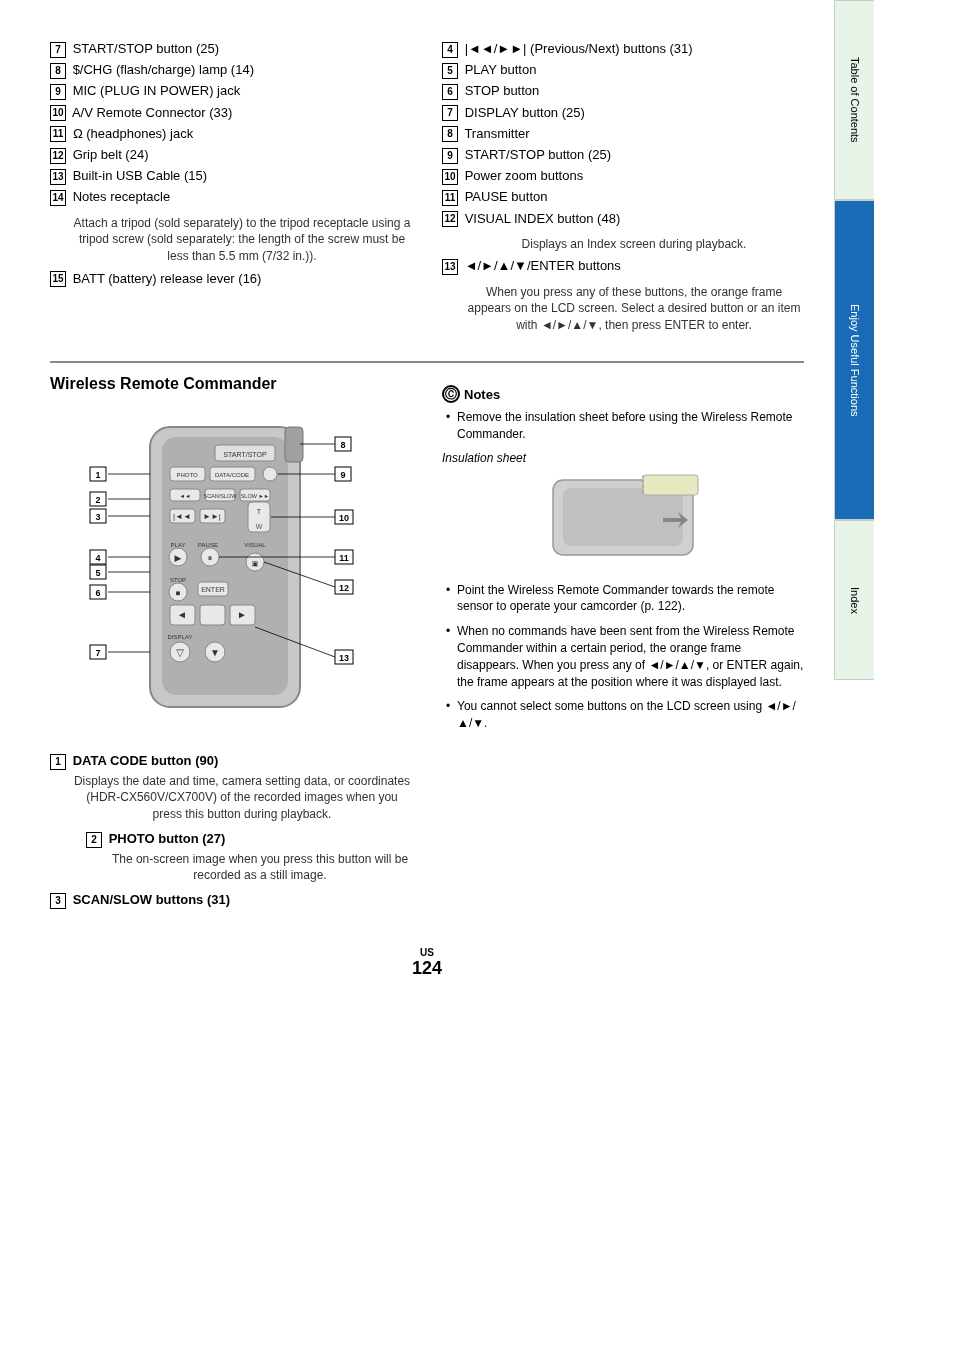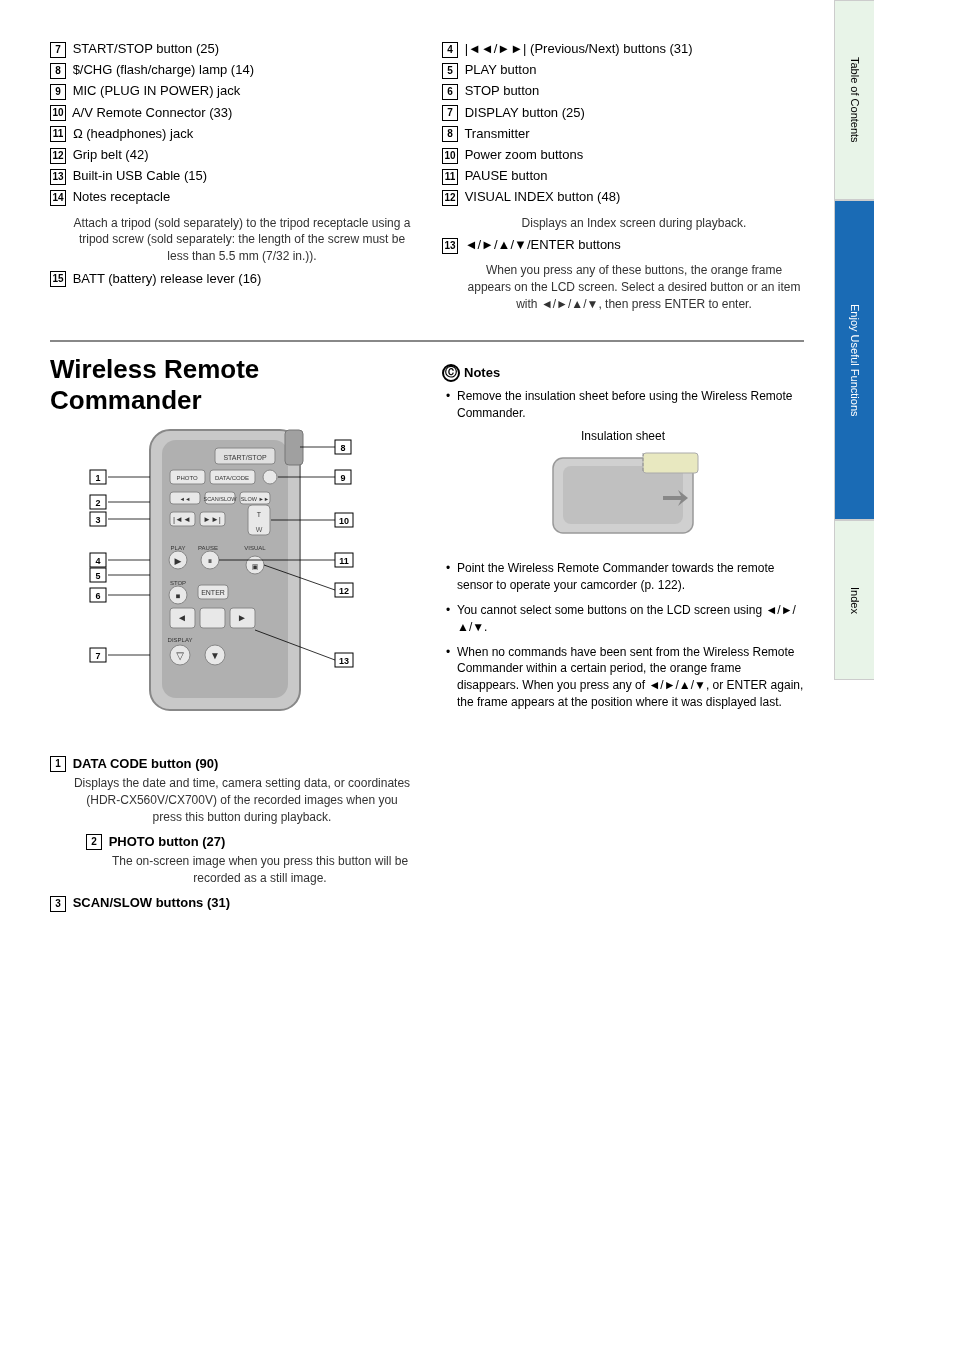--- a/index.html
+++ b/index.html
@@ -107,23 +107,23 @@
       text-align: center;
     }
 
     .divider {
       border: none;
       border-top: 2px solid #888;
       margin: 12px 0;
     }
 
     .section-title {
-      font-size: 26px;
-      font-weight: bold;
-      margin-bottom: 4px;
+      font-size: 16px;
+      font-weight: bold;
+      margin-bottom: 24px;
     }
 
     .remote-diagram-container {
       position: relative;
       width: 340px;
       height: 320px;
       margin-bottom: 15px;
     }
 
     .notes-section {
@@ -160,22 +160,22 @@
     }
 
     .note-item::before {
       content: "•";
       position: absolute;
       left: 4px;
     }
 
     .insulation-label {
       font-size: 12px;
-      text-align: center;
       margin-bottom: 5px;
+      font-style: italic;
     }
 
     .page-number {
       text-align: center;
       font-size: 18px;
       font-weight: bold;
       margin-top: 20px;
     }
 
     .page-number-small {
@@ -214,21 +214,21 @@
           <li>
             <span class="item-number">10</span>
             <span>A/V Remote Connector (33)</span>
           </li>
           <li>
             <span class="item-number">11</span>
             <span>Ω (headphones) jack</span>
           </li>
           <li>
             <span class="item-number">12</span>
-            <span>Grip belt (42)</span>
+            <span>Grip belt (24)</span>
           </li>
           <li>
             <span class="item-number">13</span>
             <span>Built-in USB Cable (15)</span>
           </li>
           <li>
             <span class="item-number">14</span>
             <span>Notes receptacle</span>
           </li>
         </ul>
@@ -255,20 +255,24 @@
             <span class="item-number">6</span>
             <span>STOP button</span>
           </li>
           <li>
             <span class="item-number">7</span>
             <span>DISPLAY button (25)</span>
           </li>
           <li>
             <span class="item-number">8</span>
             <span>Transmitter</span>
+          </li>
+          <li>
+            <span class="item-number">9</span>
+            <span>START/STOP button (25)</span>
           </li>
           <li>
             <span class="item-number">10</span>
             <span>Power zoom buttons</span>
           </li>
           <li>
             <span class="item-number">11</span>
             <span>PAUSE button</span>
           </li>
           <li>
@@ -451,26 +455,30 @@
             <rect x="20" y="10" width="140" height="75" rx="10" fill="#d0d0d0" stroke="#999" stroke-width="1.5"></rect>
             <rect x="30" y="18" width="120" height="58" rx="8" fill="#c0c0c0"></rect>
 
             <rect x="110" y="5" width="55" height="20" rx="3" fill="#e8e8c0" stroke="#aaa" stroke-width="1"></rect>
             <line x1="110" y1="5" x2="110" y2="25" stroke="#888" stroke-width="0.8" stroke-dasharray="3,2"></line>
 
             <polygon points="155,50 145,42 148,48 130,48 130,52 148,52 145,58" fill="#888"></polygon>
           </svg>
 
           <div class="note-item">Point the Wireless Remote Commander towards the remote sensor to operate your camcorder (p. 122).</div>
+          <div class="note-item">When no commands have been sent from the Wireless Remote Commander within a certain period, the orange frame disappears. When you press any of ◄/►/▲/▼, or ENTER again, the frame appears at the position where it was displayed last.</div>
           <div class="note-item">You cannot select some buttons on the LCD screen using ◄/►/▲/▼.</div>
-          <div class="note-item">When no commands have been sent from the Wireless Remote Commander within a certain period, the orange frame disappears. When you press any of ◄/►/▲/▼, or ENTER again, the frame appears at the position where it was displayed last.</div>
         </div>
       </div>
     </div>
 
+    <div class="page-number">
+      <span class="page-number-small">US</span>
+      <span>124</span>
+    </div>
   </div>
 
   <div class="right-sidebar">
     <div class="sidebar-tab toc">
       <span>Table of Contents</span>
     </div>
     <div class="sidebar-tab enjoy">
       <span>Enjoy Useful Functions</span>
     </div>
     <div class="sidebar-tab index">

